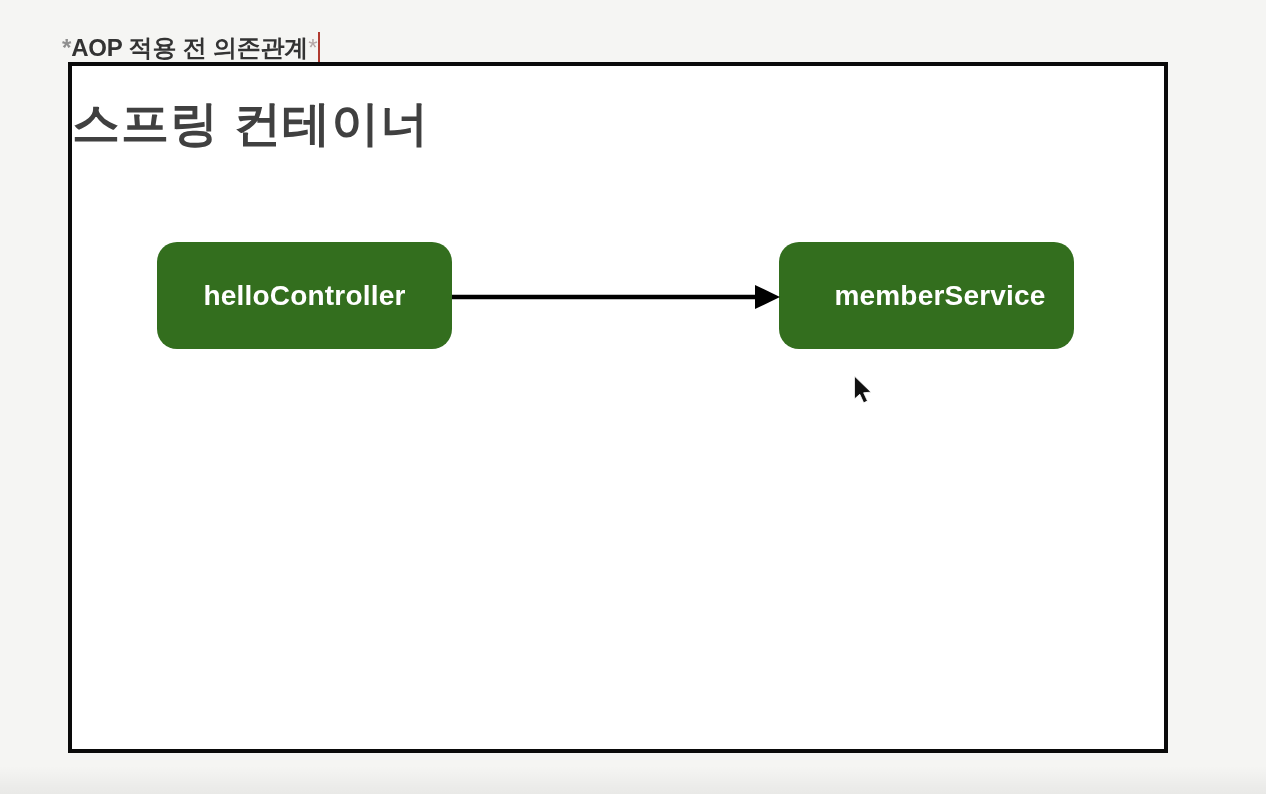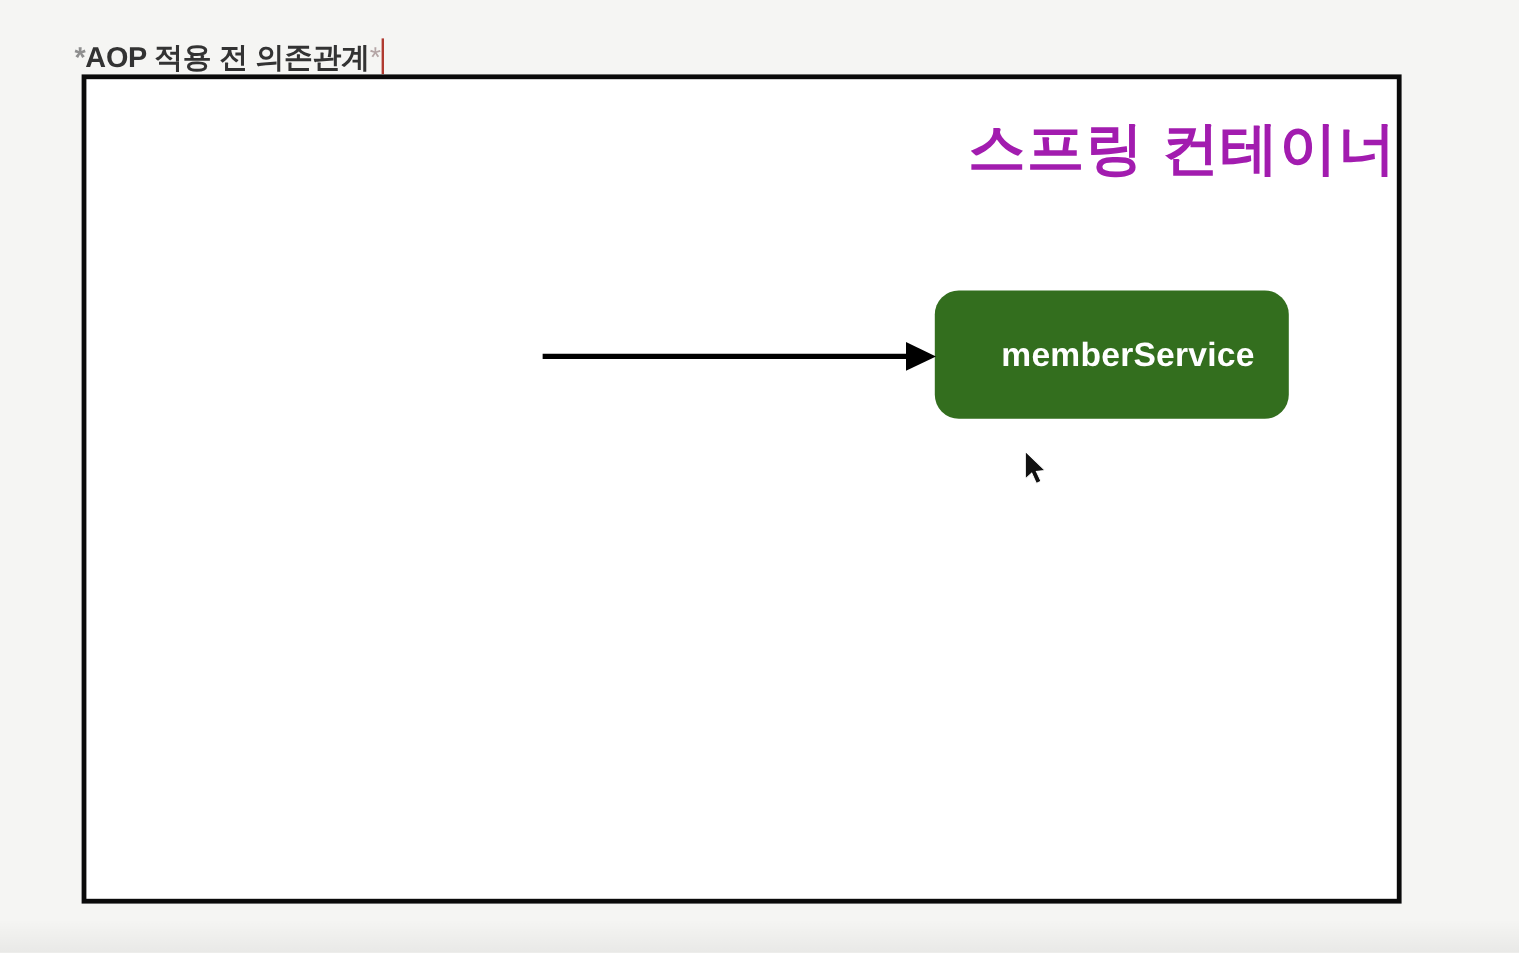--- a/index.html
+++ b/index.html
@@ -48,24 +48,24 @@
   .canvas{
     position:absolute;
     left:68px; top:62px;
     width:1100px; height:691px;
     background:var(--canvas-fill);
     border:4.5px solid var(--canvas-border);
   }
   .canvas-title{
     position:absolute;
     left:0; right:0; top:26px;
-    text-align:right;
+    text-align:left;
     font-size:48px;
     font-weight:600;
-    color:#a21caf;
+    color:#404040;
     letter-spacing:1px;
   }
 
   
   .node{
     position:absolute;
     width:295px; height:107px;
     background:var(--node-fill);
     border-radius:20px;
     display:flex;
@@ -106,20 +106,23 @@
 <body>
 
 <div class="caption">
   <span class="marker">*</span><span>AOP 적용 전 의존관계</span><span class="marker-faint">*</span><span class="caret"></span>
 </div>
 
 <div class="canvas">
 
   <div class="canvas-title">스프링 컨테이너</div>
 
+  <div class="node node-hello">
+    <span>helloController</span>
+  </div>
 
   <div class="node node-member">
     <span>memberService</span>
   </div>
 
   <svg class="edge-arrow" viewBox="0 0 330 38" xmlns="http://www.w3.org/2000/svg" aria-hidden="true">
     <line x1="0" y1="19" x2="306" y2="19" stroke="var(--arrow)" stroke-width="4.5"></line>
     <polygon points="303,7 328,19 303,31" fill="var(--arrow)"></polygon>
   </svg>
 

